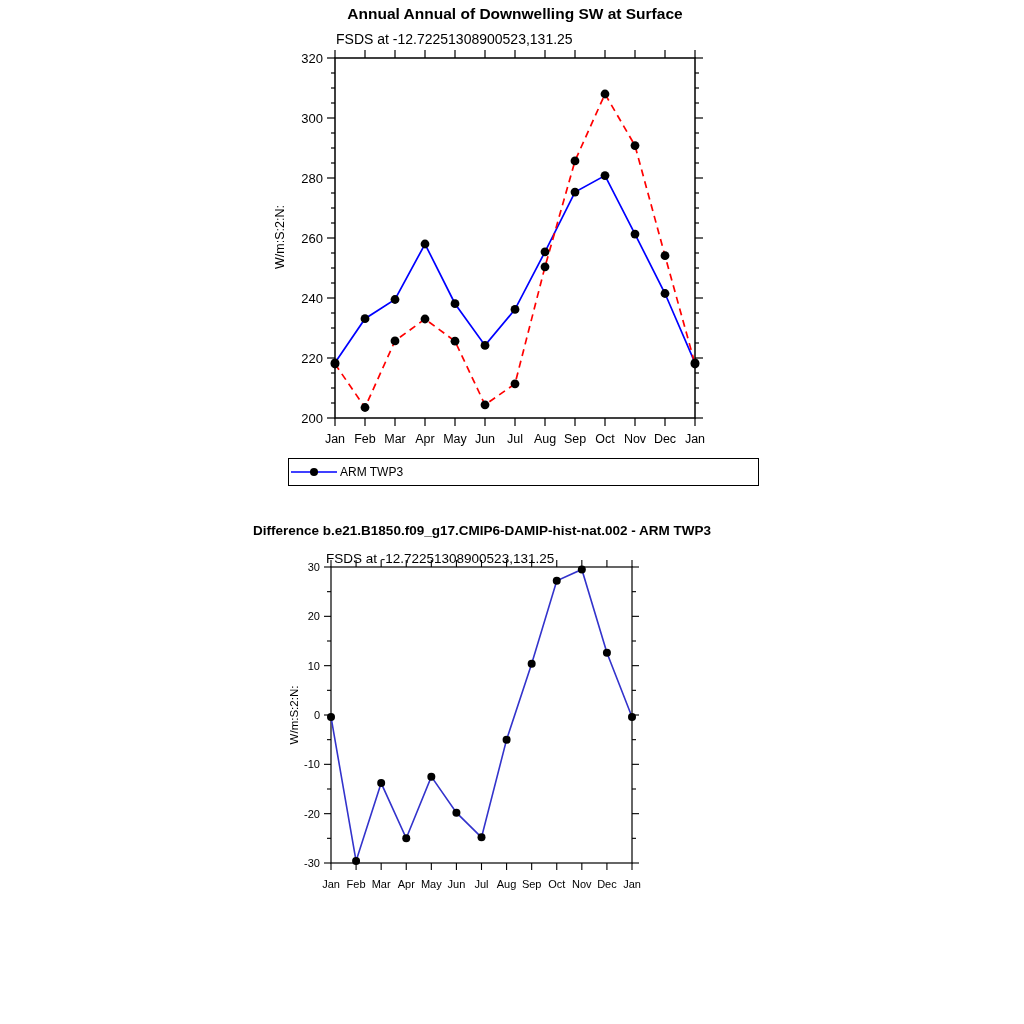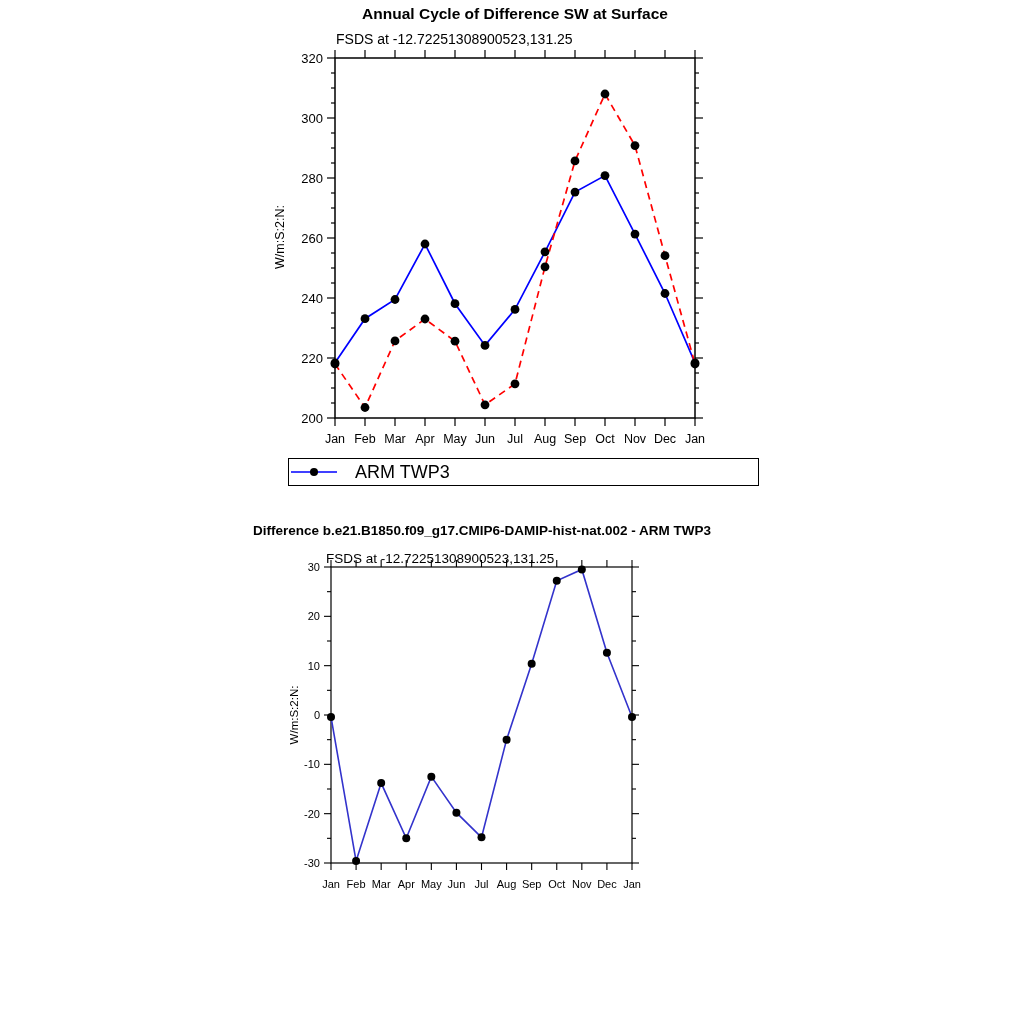--- a/index.html
+++ b/index.html
@@ -17,26 +17,26 @@
   #t2{left:232px;top:523px;width:500px;text-align:center;font-size:13.5px;}
   #s2{left:326px;top:551px;font-size:13.5px;}
   #yl2{left:294px;top:715px;font-size:11.5px;}
   #chart1,#chart2{left:0;top:0;}
   svg text{font-family:"Liberation Sans",sans-serif;fill:#000;}
   #legend{
     left:288px;top:458px;width:469px;border:1px solid #000;background:#fff;
     display:flex;flex-direction:column;justify-content:center;padding:2px 0;
   }
   .lg-row{display:flex;align-items:center;height:22px;}
-  .lg-label{font-size:18px;white-space:nowrap;margin-left:16px;}
+  .lg-label{font-size:12px;white-space:nowrap;margin-left:1px;}
 </style>
 </head>
 <body>
 
-<div id="t1" class="abs chart-title">Annual Cycle of Difference SW at Surface</div>
+<div id="t1" class="abs chart-title">Annual Annual of Downwelling SW at Surface</div>
 <div id="s1" class="abs chart-sub">FSDS at -12.72251308900523,131.25</div>
 <div id="yl1" class="abs ylab">W/m:S:2:N:</div>
 <svg id="chart1" class="abs" width="1024" height="512">
     <line x1="335" y1="418" x2="327" y2="418" stroke="#000" stroke-width="1.2"></line>
     <line x1="695" y1="418" x2="703" y2="418" stroke="#000" stroke-width="1.2"></line>
     <text x="323" y="422.55" text-anchor="end" font-size="13">200</text>
     <line x1="335" y1="403" x2="331" y2="403" stroke="#000" stroke-width="1.2"></line>
     <line x1="695" y1="403" x2="699" y2="403" stroke="#000" stroke-width="1.2"></line>
     <line x1="335" y1="388" x2="331" y2="388" stroke="#000" stroke-width="1.2"></line>
     <line x1="695" y1="388" x2="699" y2="388" stroke="#000" stroke-width="1.2"></line>

